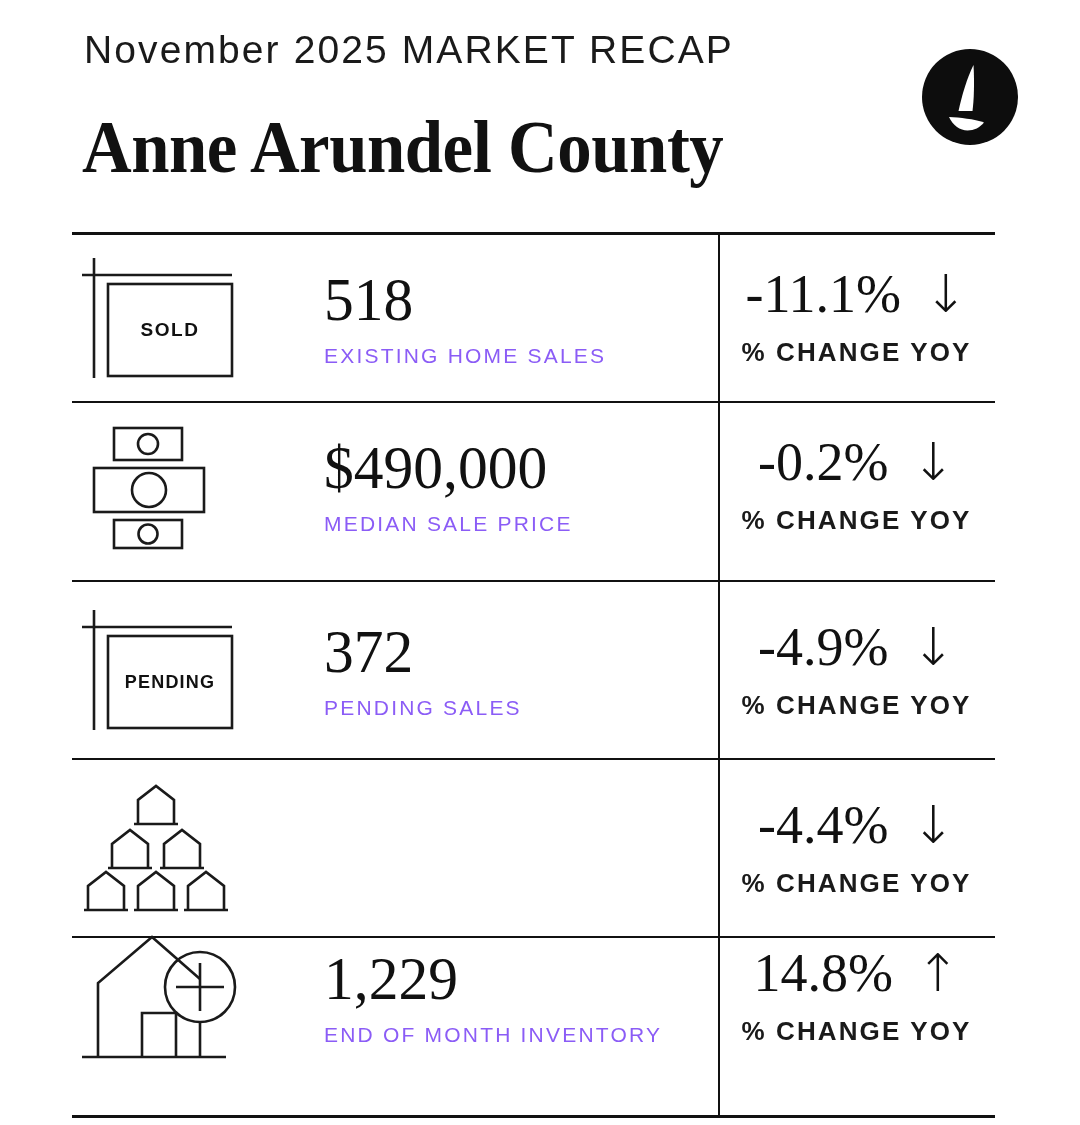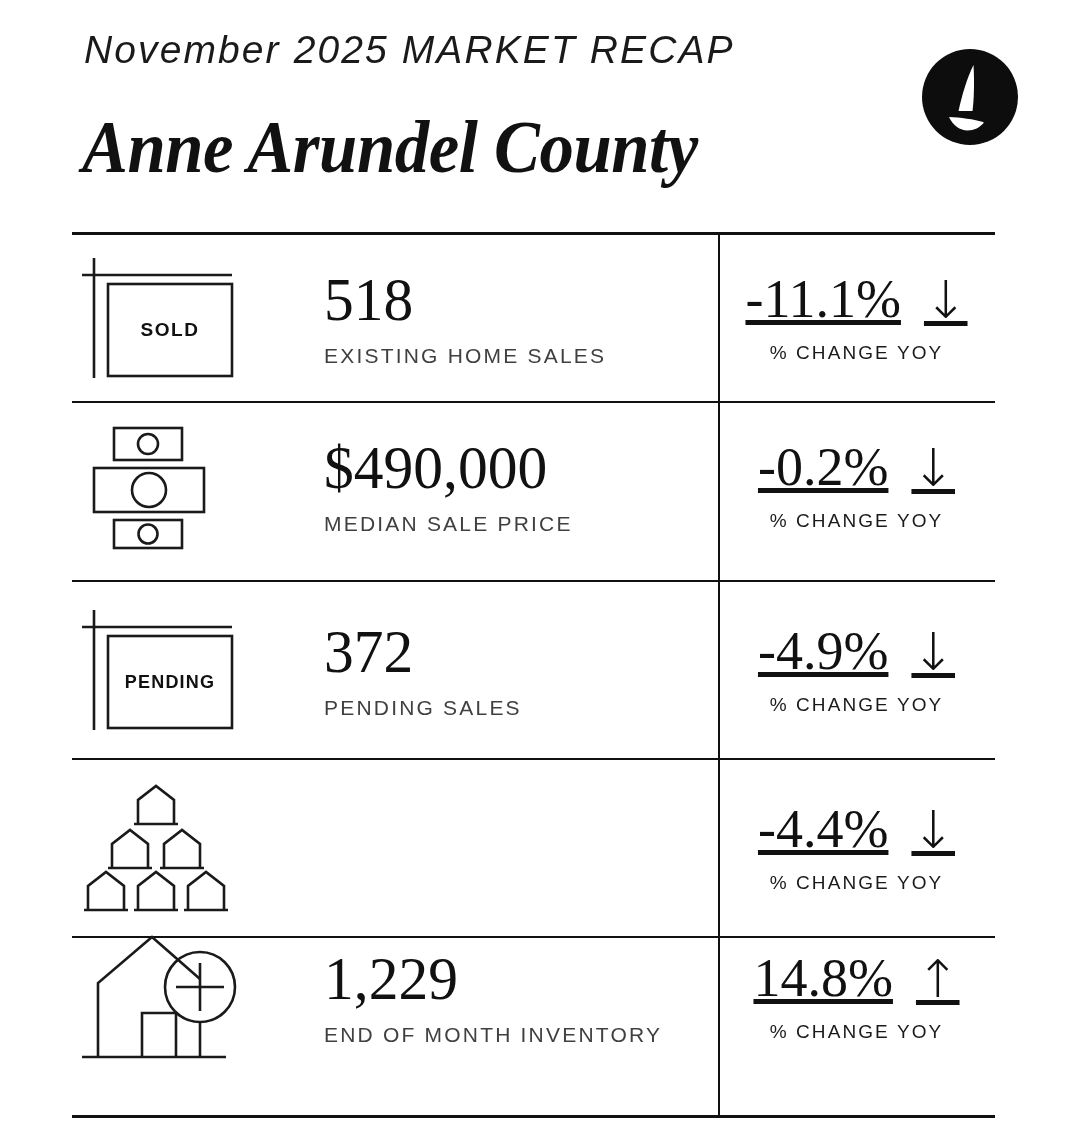--- a/index.html
+++ b/index.html
@@ -23,21 +23,20 @@
     background: #ffffff;
   }
 
   
   .header {
     position: absolute;
     left: 0;
     top: 0;
     width: 1080px;
     height: 215px;
-    font-style: italic;
   }
   .eyebrow {
     position: absolute;
     left: 84px;
     top: 28px;
     font-family: "Liberation Sans", sans-serif;
     font-size: 39px;
     font-weight: 400;
     letter-spacing: 2.1px;
     color: #1a1a1a;
@@ -140,49 +139,47 @@
     white-space: nowrap;
     transform: scaleX(0.96);
     transform-origin: left center;
   }
   .label {
     margin-top: 14px;
     font-family: "Liberation Sans", sans-serif;
     font-size: 21px;
     font-weight: 400;
     letter-spacing: 2.2px;
-    color: #404040;
+    color: #8b5cf6;
     white-space: nowrap;
   }
 
   .change {
     font-family: "Liberation Serif", serif;
     font-size: 54px;
     font-weight: 400;
     line-height: 1.0;
     color: #111111;
     white-space: nowrap;
     display: flex;
-    align-items: center;
     gap: 23px;
-    text-decoration: underline;
   }
   .change .arrow {
     font-family: "DejaVu Sans", sans-serif;
     font-size: 52px;
     font-weight: 300;
     line-height: 1;
     position: relative;
     top: 1px;
   }
   .change-label {
     margin-top: 16px;
     font-family: "Liberation Sans", sans-serif;
-    font-size: 19px;
-    font-weight: 400;
+    font-size: 26px;
+    font-weight: 700;
     letter-spacing: 2.1px;
     color: #1a1a1a;
     white-space: nowrap;
   }
 
   svg { display: block; }
 </style>
 </head>
 <body>
 

